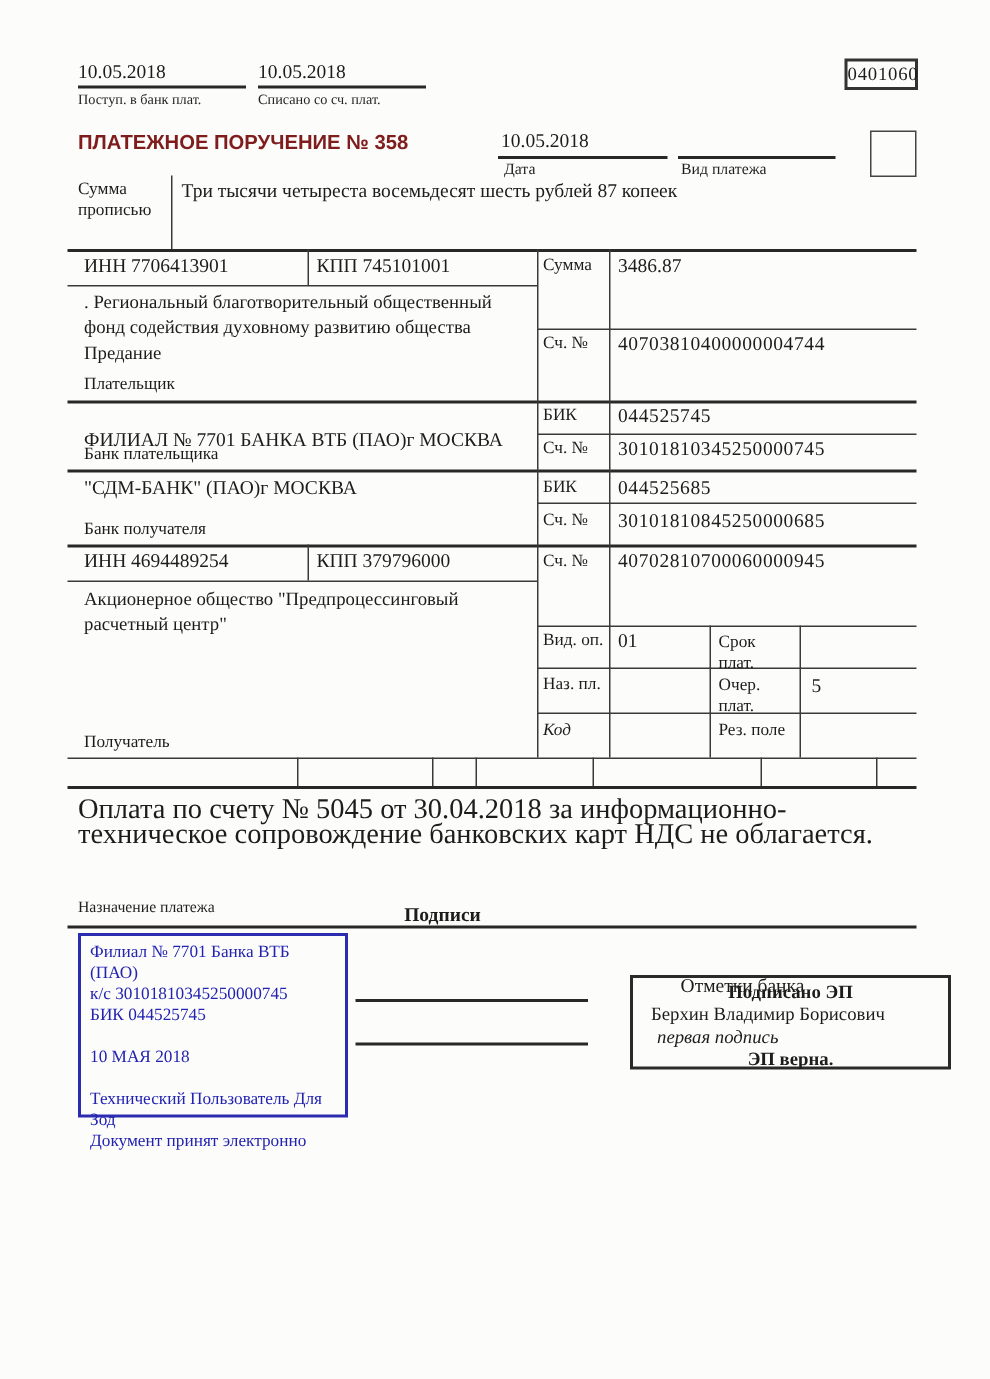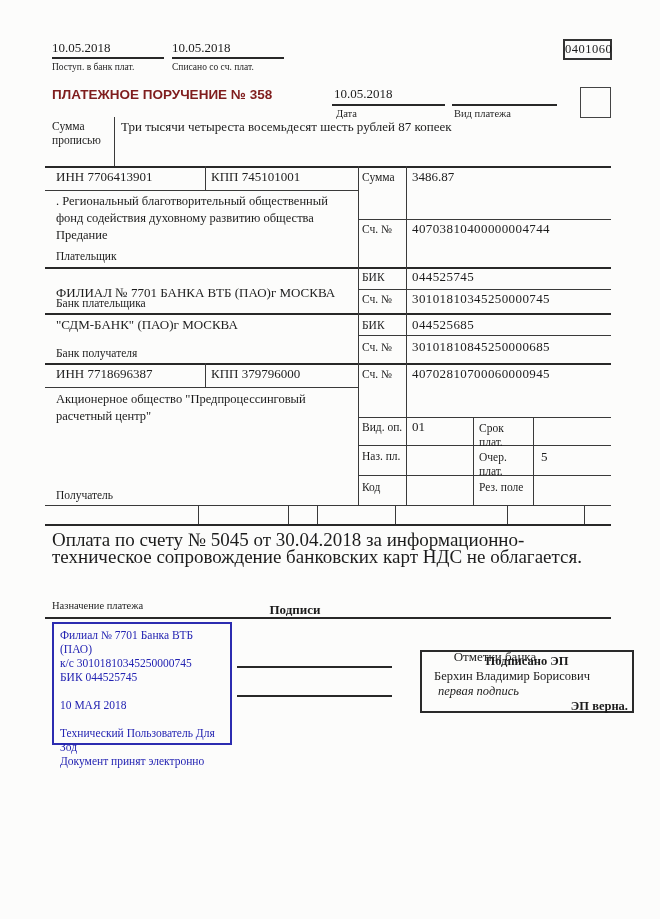--- a/index.html
+++ b/index.html
@@ -20,21 +20,21 @@
   .box{position:absolute;box-sizing:border-box;border:2px solid #333;background:transparent;}
   .box1{position:absolute;box-sizing:border-box;border:1.5px solid #444;}
   .stamp{position:absolute;box-sizing:border-box;border:2px solid #2c2cb0;color:#2323b2;
          font-size:11.5px;line-height:14px;padding:4px 6px;}
   .stamp .gap{margin-top:14px;}
   .epbox{position:absolute;box-sizing:border-box;border:2px solid #2a2a2a;
          font-size:12.5px;line-height:15px;padding:2px 4px;}
   .ep-title{font-weight:bold;text-align:center;}
   .ep-name{padding-left:8px;}
   .ep-kind{font-style:italic;padding-left:12px;}
-  .ep-ver{font-weight:bold;text-align:right;}
+  .ep-ver{font-weight:bold;text-align:center;}
   .ctr{text-align:center;}
 </style>
 </head>
 <body>
 
 <div class="sheet">
 
   <div class="t" style="left:52px;top:40px;">10.05.2018</div>
   <div class="hl2" style="left:52px;top:57px;width:112px;"></div>
   <div class="lab" style="left:52px;top:62px;">Поступ. в банк плат.</div>
@@ -103,37 +103,37 @@
   <div class="cl" style="left:362px;top:293px;">Сч. №</div>
   <div class="t num" style="left:412px;top:291px;">30101810345250000745</div>
 
   <div class="t" style="left:56px;top:317px;">"СДМ-БАНК" (ПАО)г МОСКВА</div>
   <div class="cl" style="left:56px;top:347px;">Банк получателя</div>
   <div class="cl" style="left:362px;top:319px;">БИК</div>
   <div class="t num" style="left:412px;top:317px;">044525685</div>
   <div class="cl" style="left:362px;top:341px;">Сч. №</div>
   <div class="t num" style="left:412px;top:339px;">30101810845250000685</div>
 
-  <div class="t" style="left:56px;top:366px;">ИНН 7718696387</div>
+  <div class="t" style="left:56px;top:366px;">ИНН 4694489254</div>
   <div class="t" style="left:211px;top:366px;">КПП 379796000</div>
   <div class="cl" style="left:362px;top:368px;">Сч. №</div>
   <div class="t num" style="left:412px;top:366px;">40702810700060000945</div>
 
   <div class="wrap" style="left:56px;top:391px;width:300px;">Акционерное общество "Предпроцессинговый расчетный центр"</div>
   <div class="cl" style="left:56px;top:489px;">Получатель</div>
 
   <div class="cl" style="left:362px;top:421px;">Вид. оп.</div>
   <div class="t" style="left:412px;top:419px;">01</div>
   <div class="clw" style="left:479px;top:421px;width:46px;">Срок плат.</div>
 
   <div class="cl" style="left:362px;top:450px;">Наз. пл.</div>
   <div class="clw" style="left:479px;top:450px;width:46px;">Очер. плат.</div>
   <div class="t" style="left:541px;top:449px;">5</div>
 
-  <div class="cl" style="left:362px;top:481px;">Код</div>
+  <div class="cl" style="left:362px;top:481px;font-style:italic;">Код</div>
   <div class="cl" style="left:479px;top:481px;">Рез. поле</div>
 
   <div class="wrap" style="left:52px;top:531px;width:558px;font-size:19px;">Оплата по счету № 5045 от 30.04.2018 за информационно-техническое сопровождение банковских карт НДС не облагается.</div>
   <div class="lab2" style="left:52px;top:600px;">Назначение платежа</div>
   <div class="hl2" style="left:45px;top:617px;width:566px;"></div>
 
   <div class="t ctr" style="left:240px;top:602px;width:110px;font-weight:bold;">Подписи</div>
   <div class="t ctr" style="left:425px;top:622px;width:140px;margin-top:27px;">Отметки банка</div>
 
   <div class="stamp" style="left:52px;top:622px;width:180px;height:123px;">

